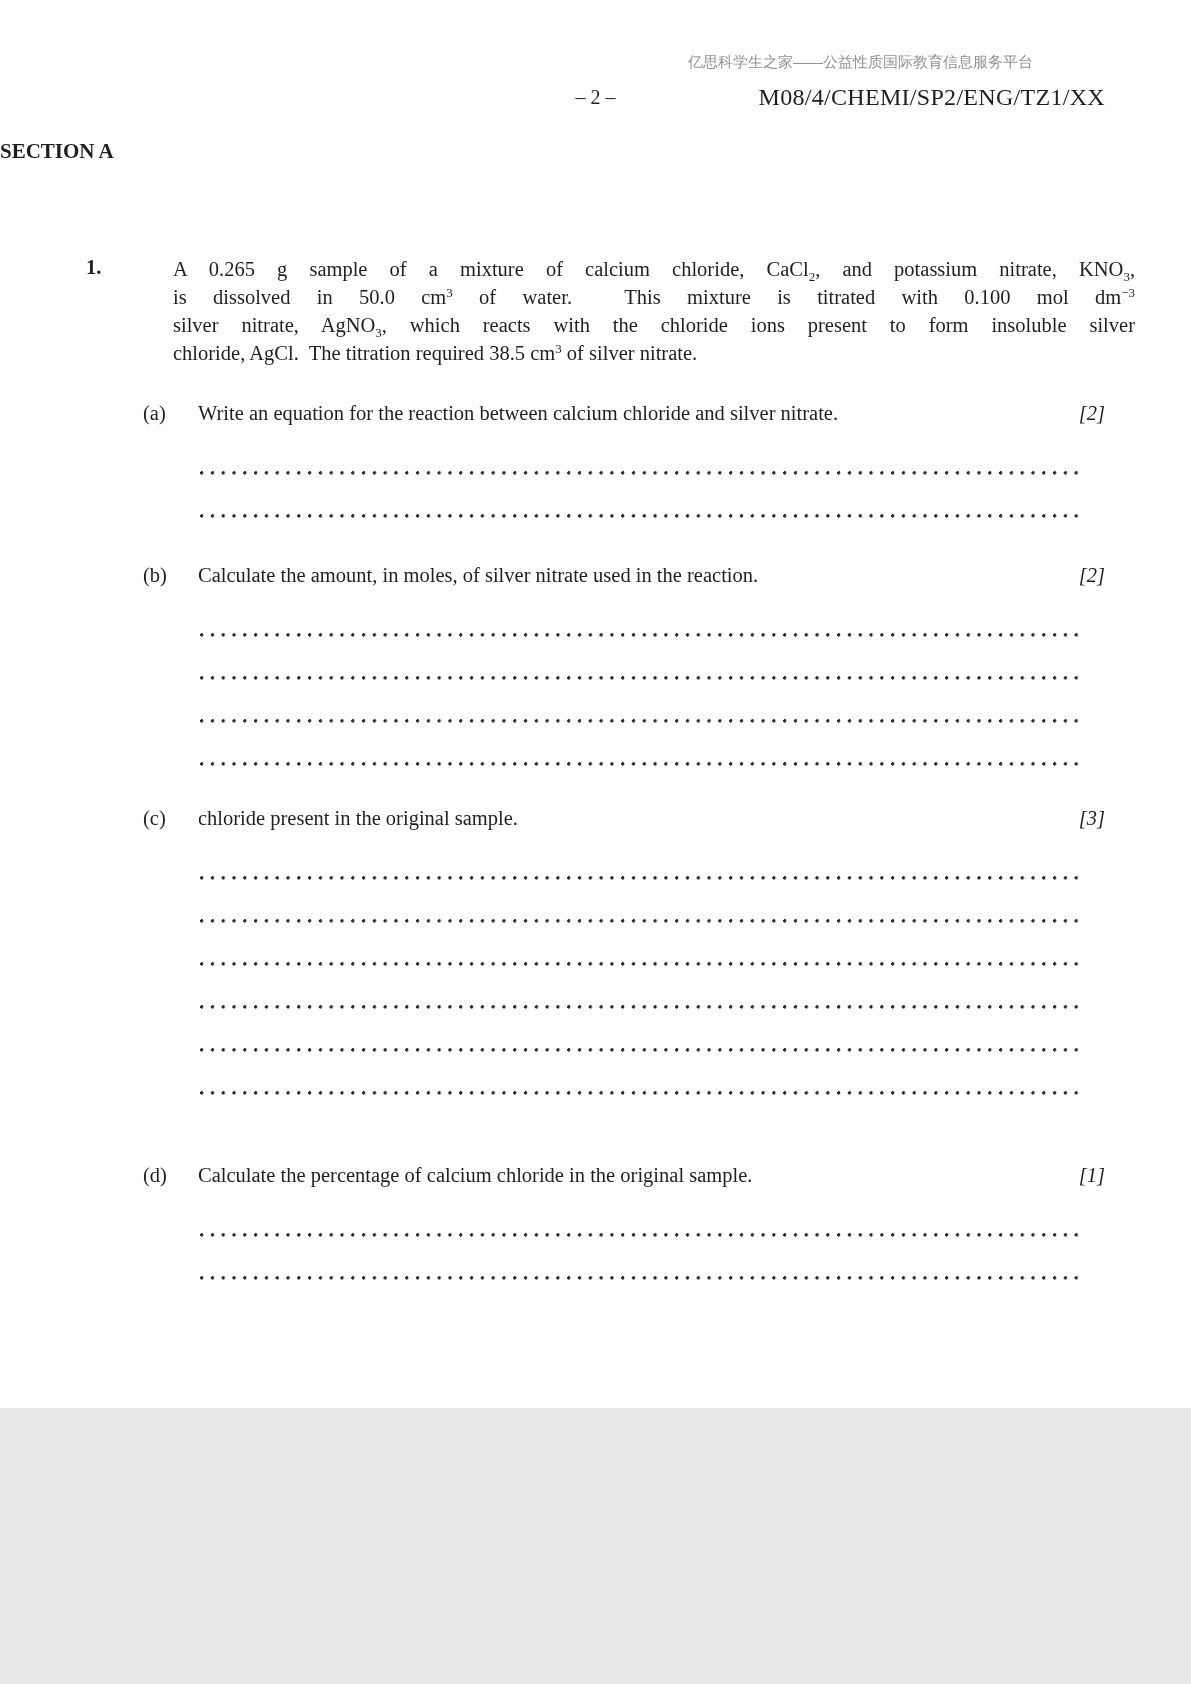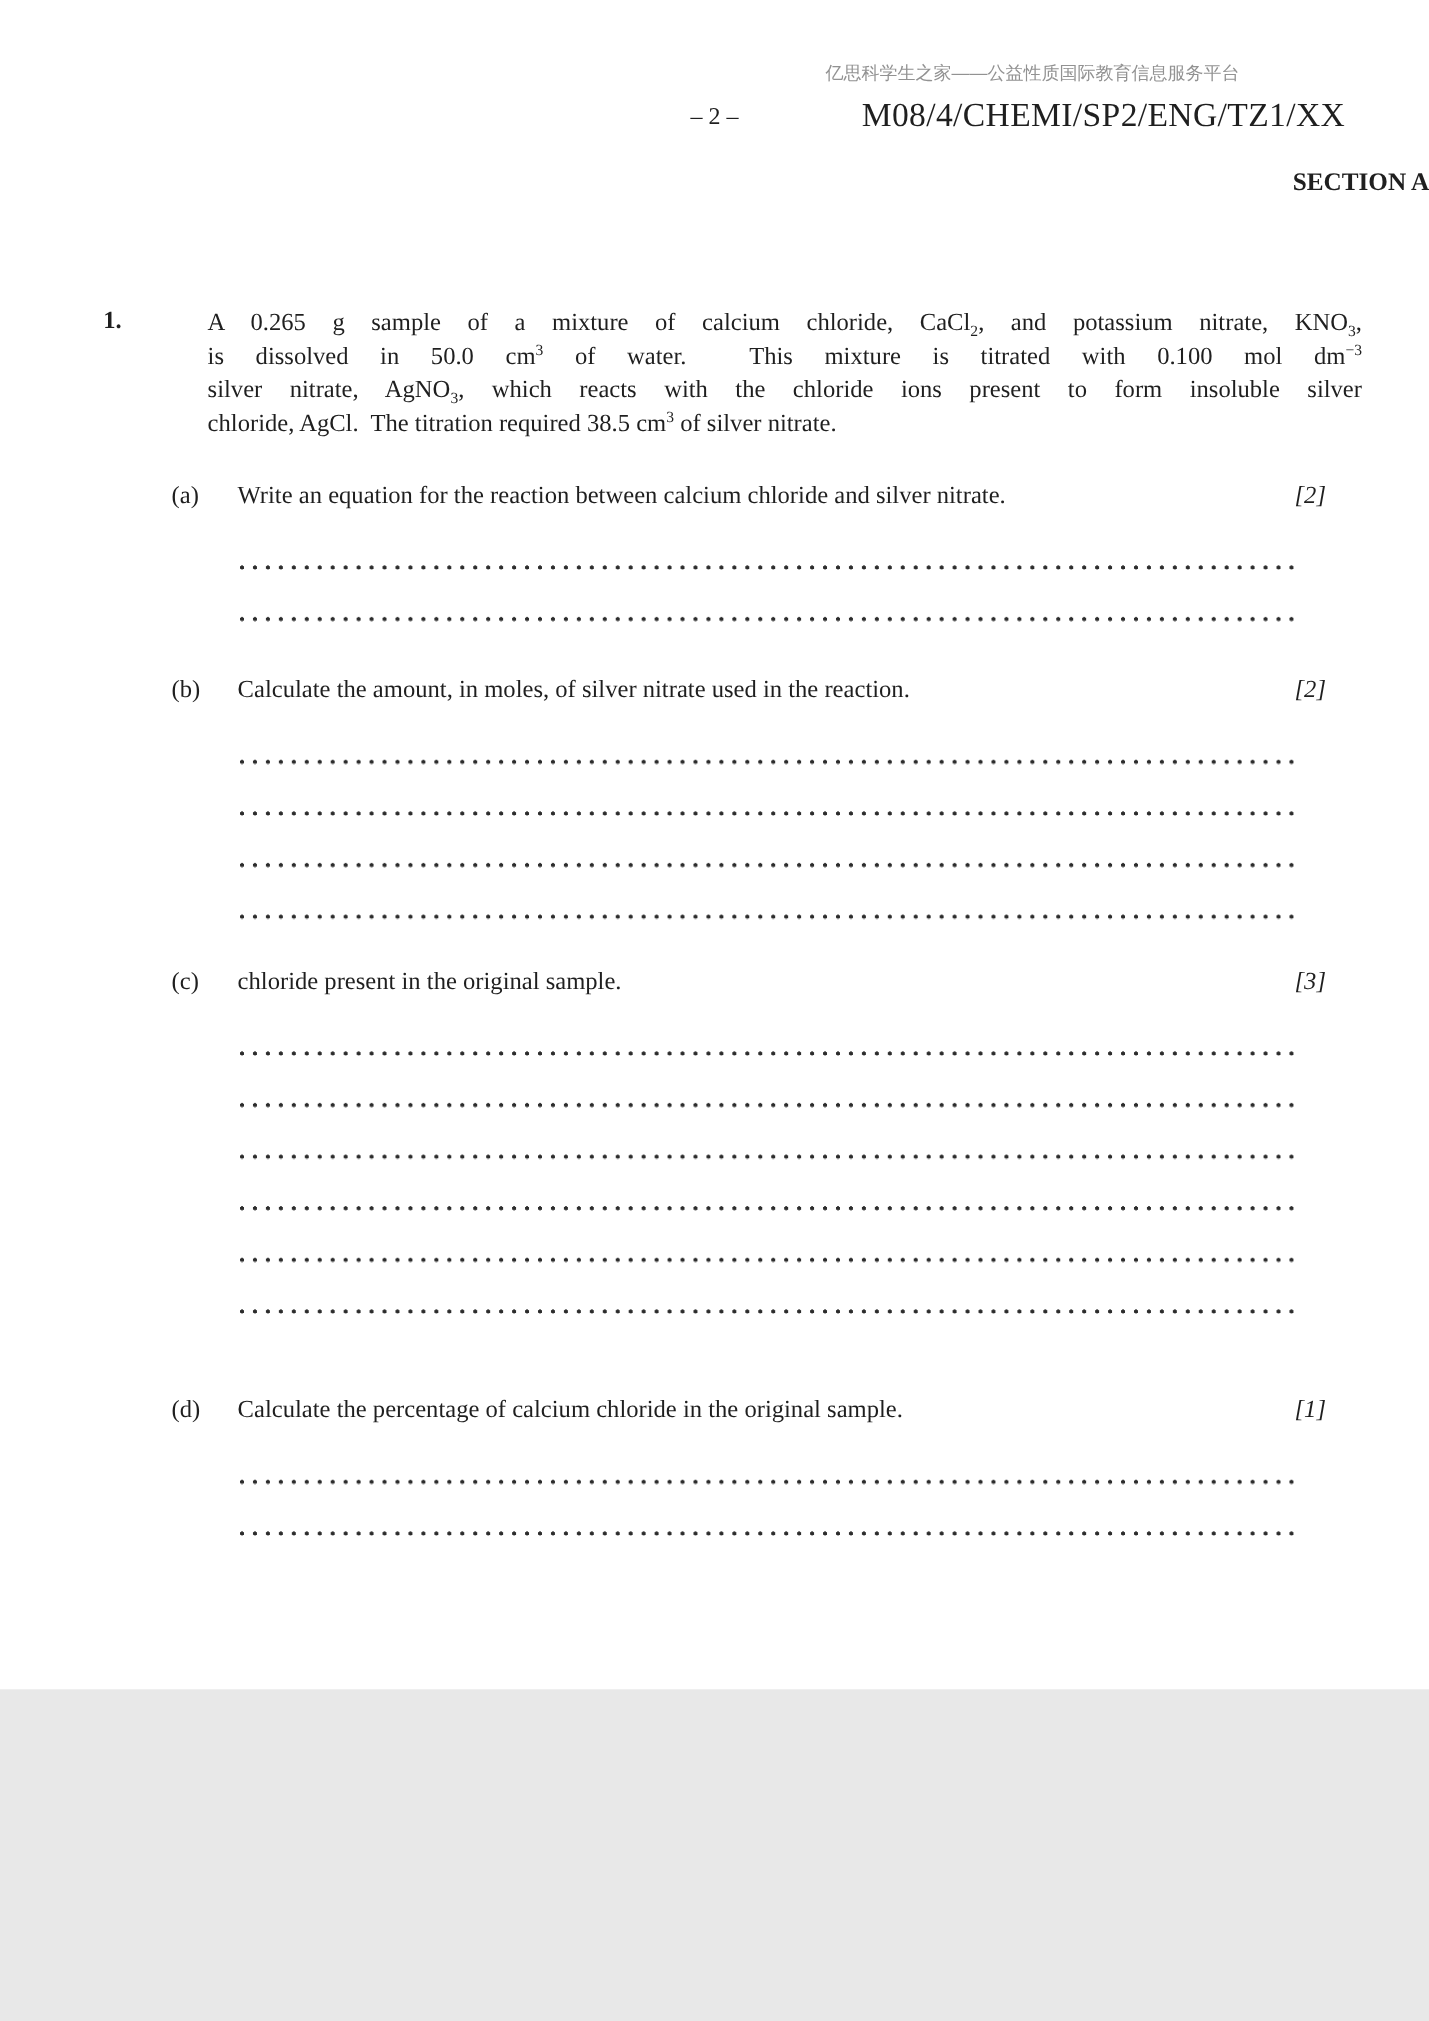--- a/index.html
+++ b/index.html
@@ -16,26 +16,26 @@
   .wm-top{
     position:absolute;top:52px;right:158px;
     font-family:"Liberation Sans","DejaVu Sans",sans-serif;
     font-size:15px;line-height:20px;color:#929292;
   }
   .pagenum{
     position:absolute;top:84px;left:0;width:1191px;
     text-align:center;font-size:20px;line-height:26px;
   }
   .code{
-    position:absolute;top:84px;right:70px;
-    font-size:28px;line-height:26px;letter-spacing:.3px;
+    position:absolute;top:84px;right:86px;
+    font-size:24px;line-height:26px;letter-spacing:.3px;
   }
   .sec-title{
     position:absolute;top:138px;left:0;width:1191px;
-    text-align:right;font-weight:bold;font-size:21px;line-height:26px;
+    text-align:left;font-weight:bold;font-size:21px;line-height:26px;
   }
   .instruction{
     position:absolute;top:198px;left:86px;
     font-style:italic;font-size:20.5px;line-height:26px;
   }
   .instruction b{font-style:italic;}
   
   .qblock{position:absolute;top:255px;left:86px;width:1019px;}
   .qnum{position:absolute;left:0;top:1px;font-weight:bold;font-size:20.5px;}
   .intro{margin-left:87px;width:962px;font-size:20.5px;line-height:28px;}

